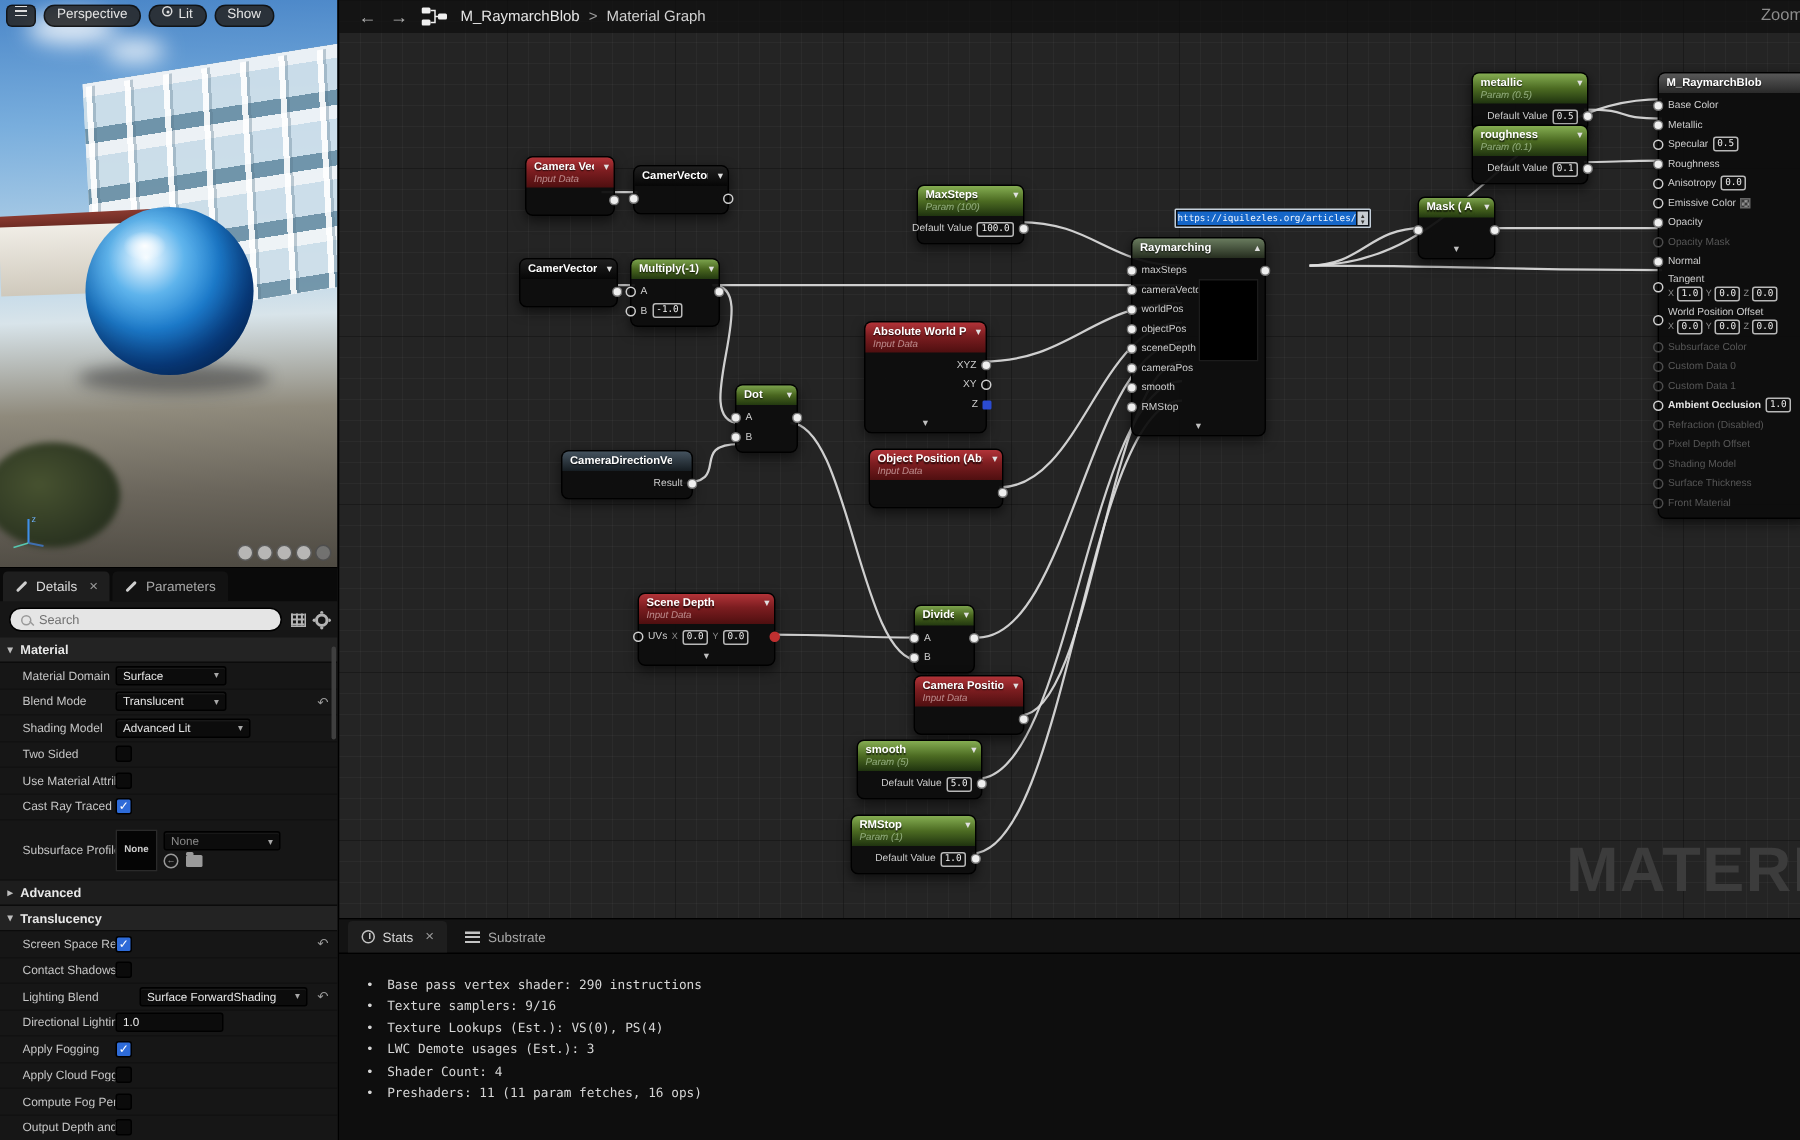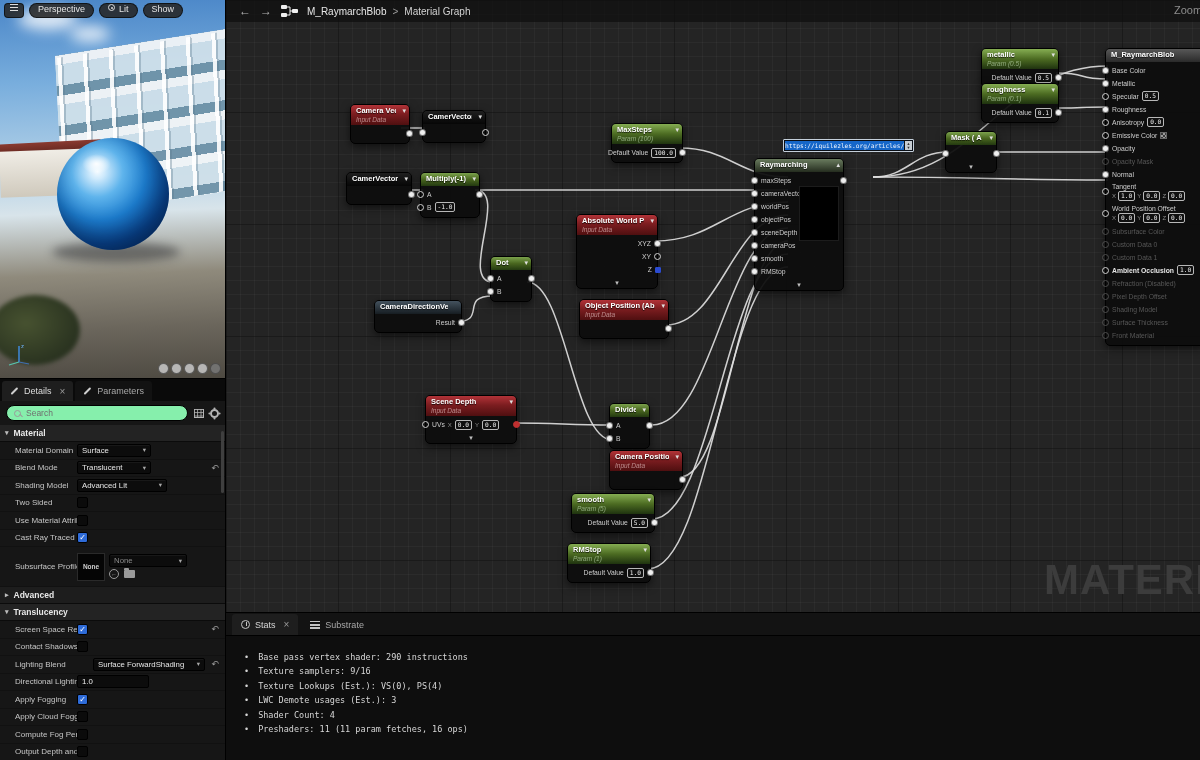--- a/index.html
+++ b/index.html
@@ -103,21 +103,21 @@
   .sline .bullet{color:#d6d6d6}
 
   
   .details{position:absolute;left:0;top:378px;width:225px;height:382px;background:#161616;border-top:1px solid #000;overflow:hidden}
   .dtabs{height:22px;background:#0a0a0a;display:flex;align-items:flex-end;padding-left:2px;gap:2px}
   .dtab{height:20px;display:flex;align-items:center;gap:5px;padding:0 8px;font-size:9px;color:#dcdcdc;background:#1e1e1e;border-radius:3px 3px 0 0}
   .dtab.inactive{background:#121212;color:#a8a8a8}
   .pencil{width:9px;height:9px;position:relative}
   .pencil::before{content:"";position:absolute;left:0;top:3.5px;width:9px;height:2.2px;background:#cfcfcf;transform:rotate(-45deg);border-radius:1px}
   .searchrow{height:24px;display:flex;align-items:center;gap:6px;padding:0 6px;background:#161616}
-  .search{flex:1;height:16px;background:#86efac;border:1px solid #000;border-radius:8px;display:flex;align-items:center;gap:5px;padding:0 7px;color:#6f6f6f;font-size:8.5px}
+  .search{flex:1;height:16px;background:#e5e5e5;border:1px solid #000;border-radius:8px;display:flex;align-items:center;gap:5px;padding:0 7px;color:#6f6f6f;font-size:8.5px}
   .lens{width:7px;height:7px;border:1.4px solid #9a9a9a;border-radius:50%;position:relative;flex:none}
   .lens::after{content:"";position:absolute;width:4px;height:1.4px;background:#9a9a9a;transform:rotate(45deg);right:-3px;bottom:-1px}
   .gridico{width:10px;height:9px;background-image:linear-gradient(#b4b4b4 1px,transparent 1px),linear-gradient(90deg,#b4b4b4 1px,transparent 1px);background-size:3.3px 3.3px;border-right:1px solid #b4b4b4;border-bottom:1px solid #b4b4b4}
   .gear{width:9px;height:9px;border-radius:50%;border:2px solid #b4b4b4;position:relative;box-shadow:0 -5px 0 -3.4px #b4b4b4,0 5px 0 -3.4px #b4b4b4,-5px 0 0 -3.4px #b4b4b4,5px 0 0 -3.4px #b4b4b4}
   .dsec{height:17px;background:#232323;display:flex;align-items:center;gap:5px;padding-left:5px;font-size:8.5px;font-weight:bold;color:#e8e8e8;border-bottom:1px solid #0b0b0b}
   .dsec .arr{font-size:7px;color:#bdbdbd}
   .dsec.collapsed{background:#1d1d1d}
   .drow{display:flex;align-items:center;height:17.5px;padding-left:15px;border-bottom:1px solid #111;position:relative}
   .drow.tall{height:40px}
   .dlbl{width:62px;flex:none;font-size:8px;color:#c6c6c6;white-space:nowrap;overflow:hidden}

